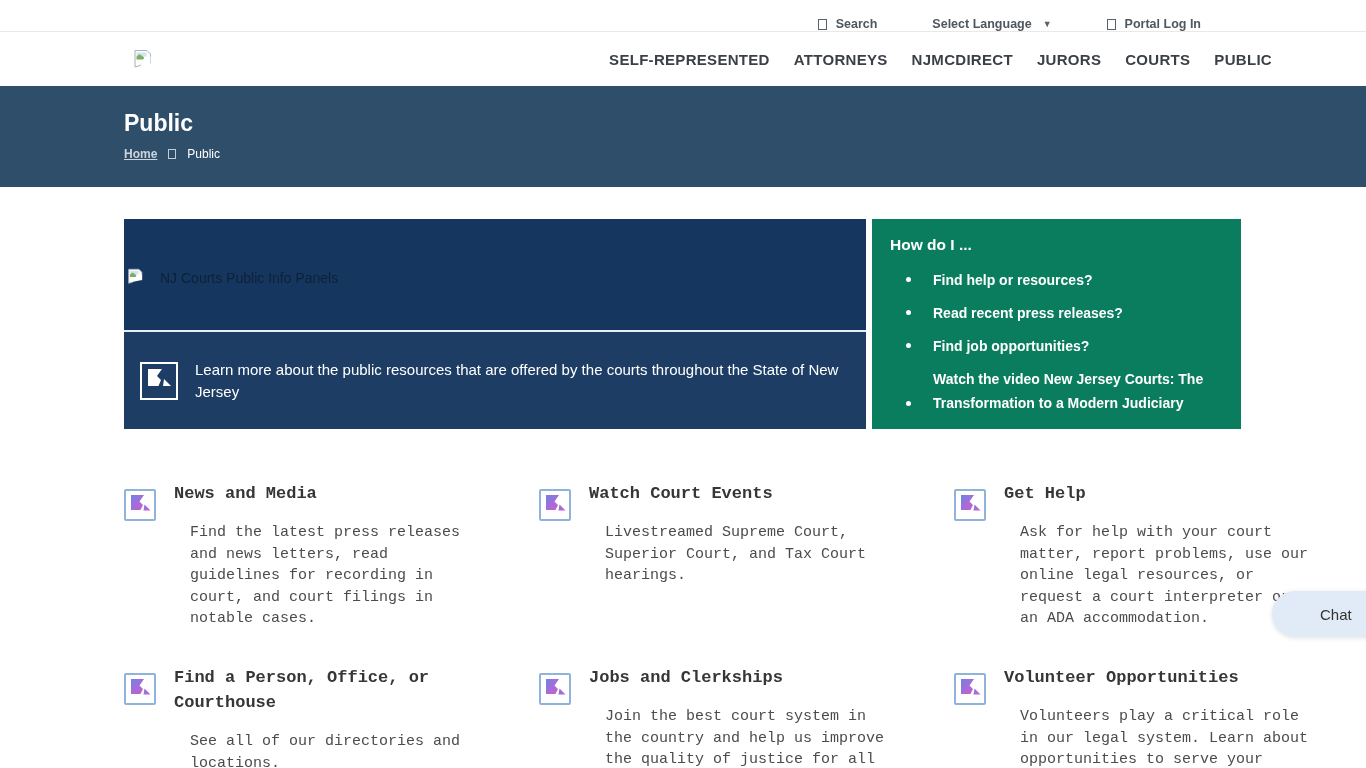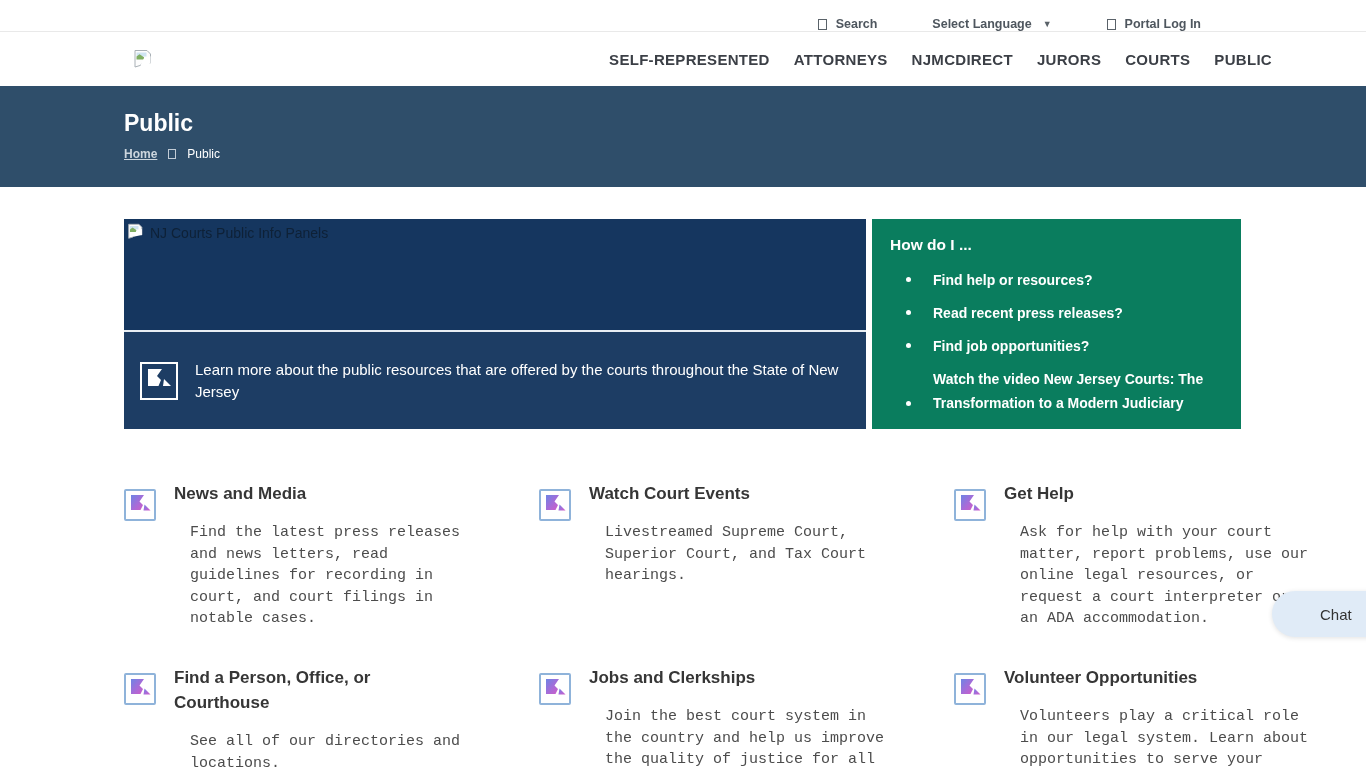--- a/index.html
+++ b/index.html
@@ -56,21 +56,21 @@
   .bc-sep { border-color: #c2ccd6; width: 8px; height: 10px; }
 
   
   .main { width: 1117px; margin: 32px 0 0 124px; }
 
   .hero { display: flex; gap: 6px; height: 210px; }
   .hero-left { width: 742px; display: flex; flex-direction: column; margin: 0; }
   .hero-img {
     flex: 1; background: #15365f;
     padding: 4px 0 0 3px;
-    display: flex; align-items: flex-start; gap: 6px;
+    display: flex; align-items: center; gap: 16px;
   }
   .alt-text { color: #0e2137; font-size: 14px; margin-top: 2px; }
   .hero-caption {
     height: 99px; background: #1d3d64; border-top: 2px solid #e8eef4;
     display: flex; align-items: center; gap: 17px; padding-left: 16px;
   }
   .caption-text { color: #ffffff; font-size: 15px; line-height: 22px; width: 648px; }
 
   .howdoi {
     flex: 1; background: #0a7d5e; color: #fff;
@@ -89,21 +89,21 @@
 
   
   .cards {
     margin-top: 46px;
     display: grid; grid-template-columns: repeat(3, 1fr); column-gap: 40px;
   }
   .card { display: flex; gap: 18px; min-height: 184px; cursor: pointer; }
   .card-icon { flex: none; width: 32px; height: 32px; margin-top: 14px; }
   .card-text h3 {
     margin: 6px 0 8px; font-size: 17px; font-weight: 700;
-    color: #363636; line-height: 25px; max-width: 260px;
+    color: #363636; line-height: 25px; max-width: 260px; font-family: Liberation Mono, monospace;
   }
   .card-text p {
     margin: 16px; font-size: 15px; color: #4c4c4c; line-height: 21.5px; width: 293px; font-family: Liberation Mono, monospace;
   }
 
   
   .chat {
     position: fixed; top: 591px; right: -26px;
     width: 120px; height: 46px;
     background: #e0ebf7; border-radius: 23px;

